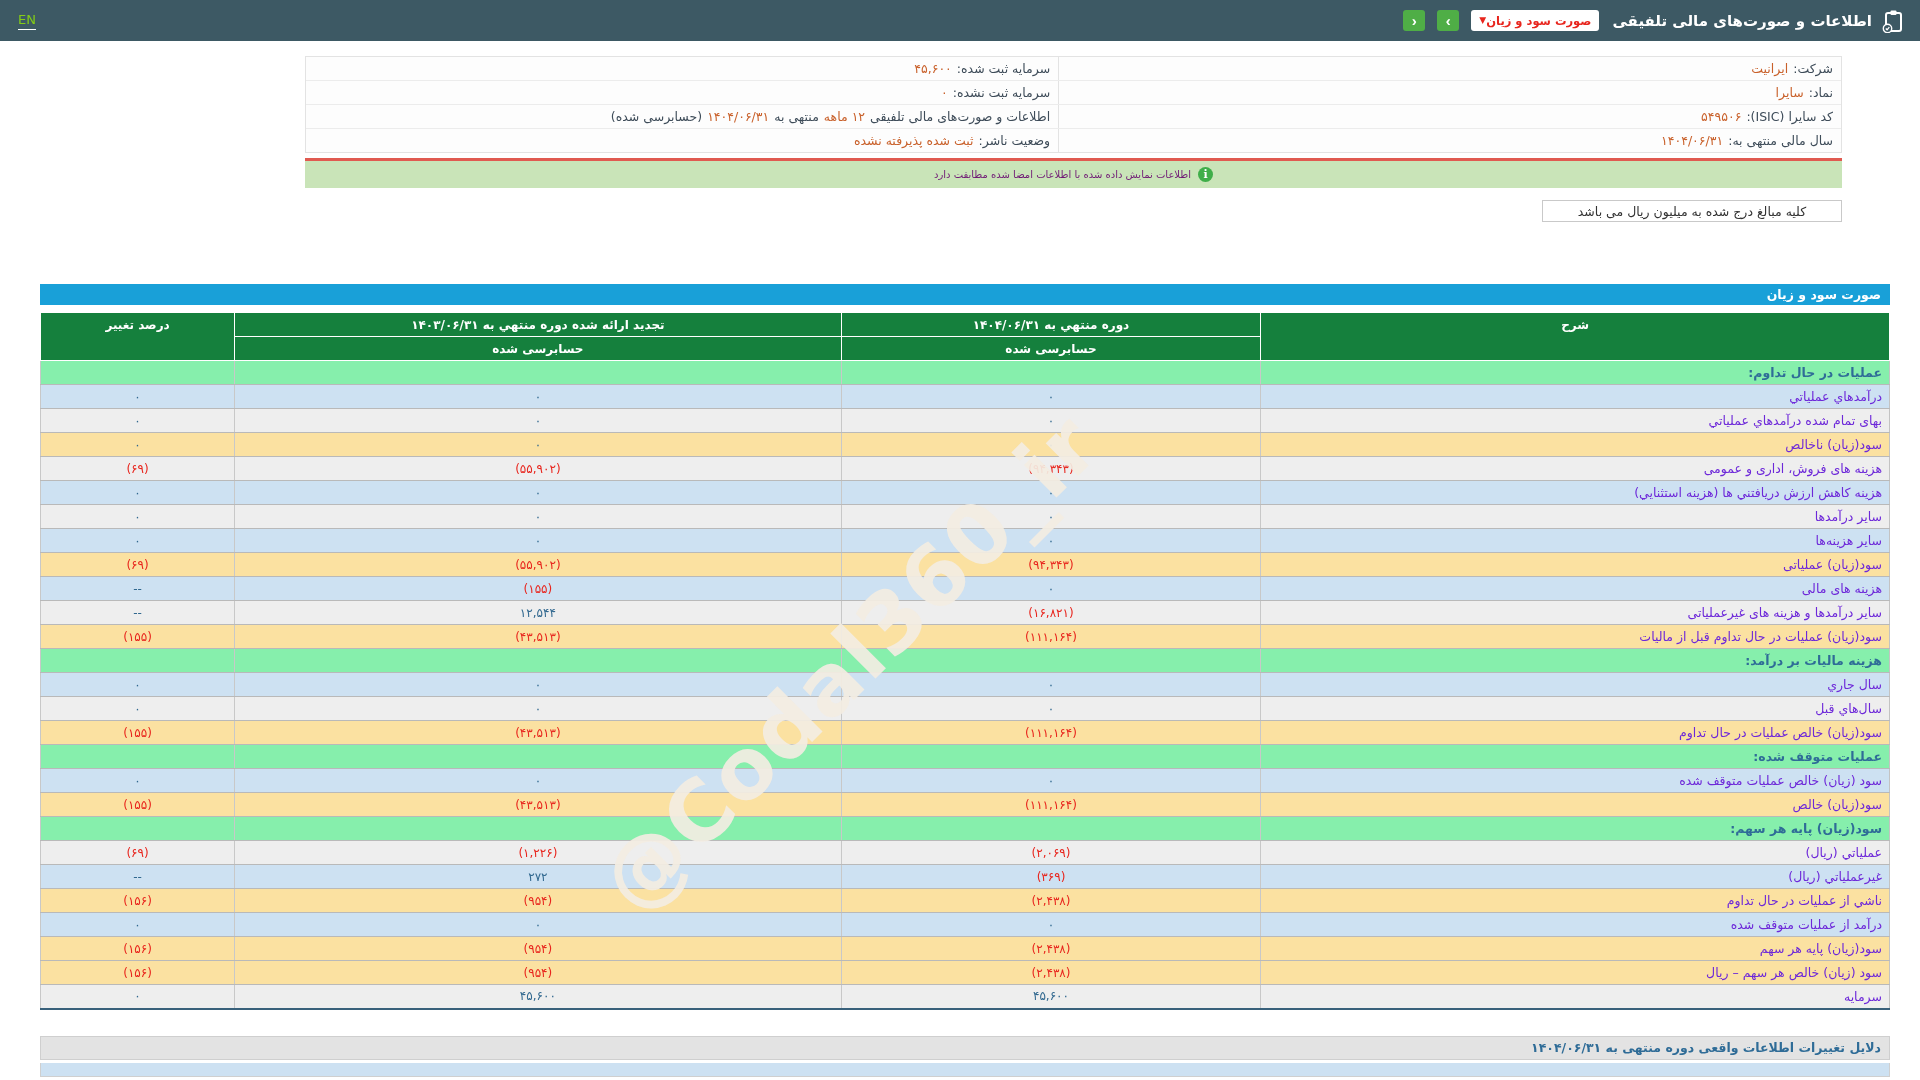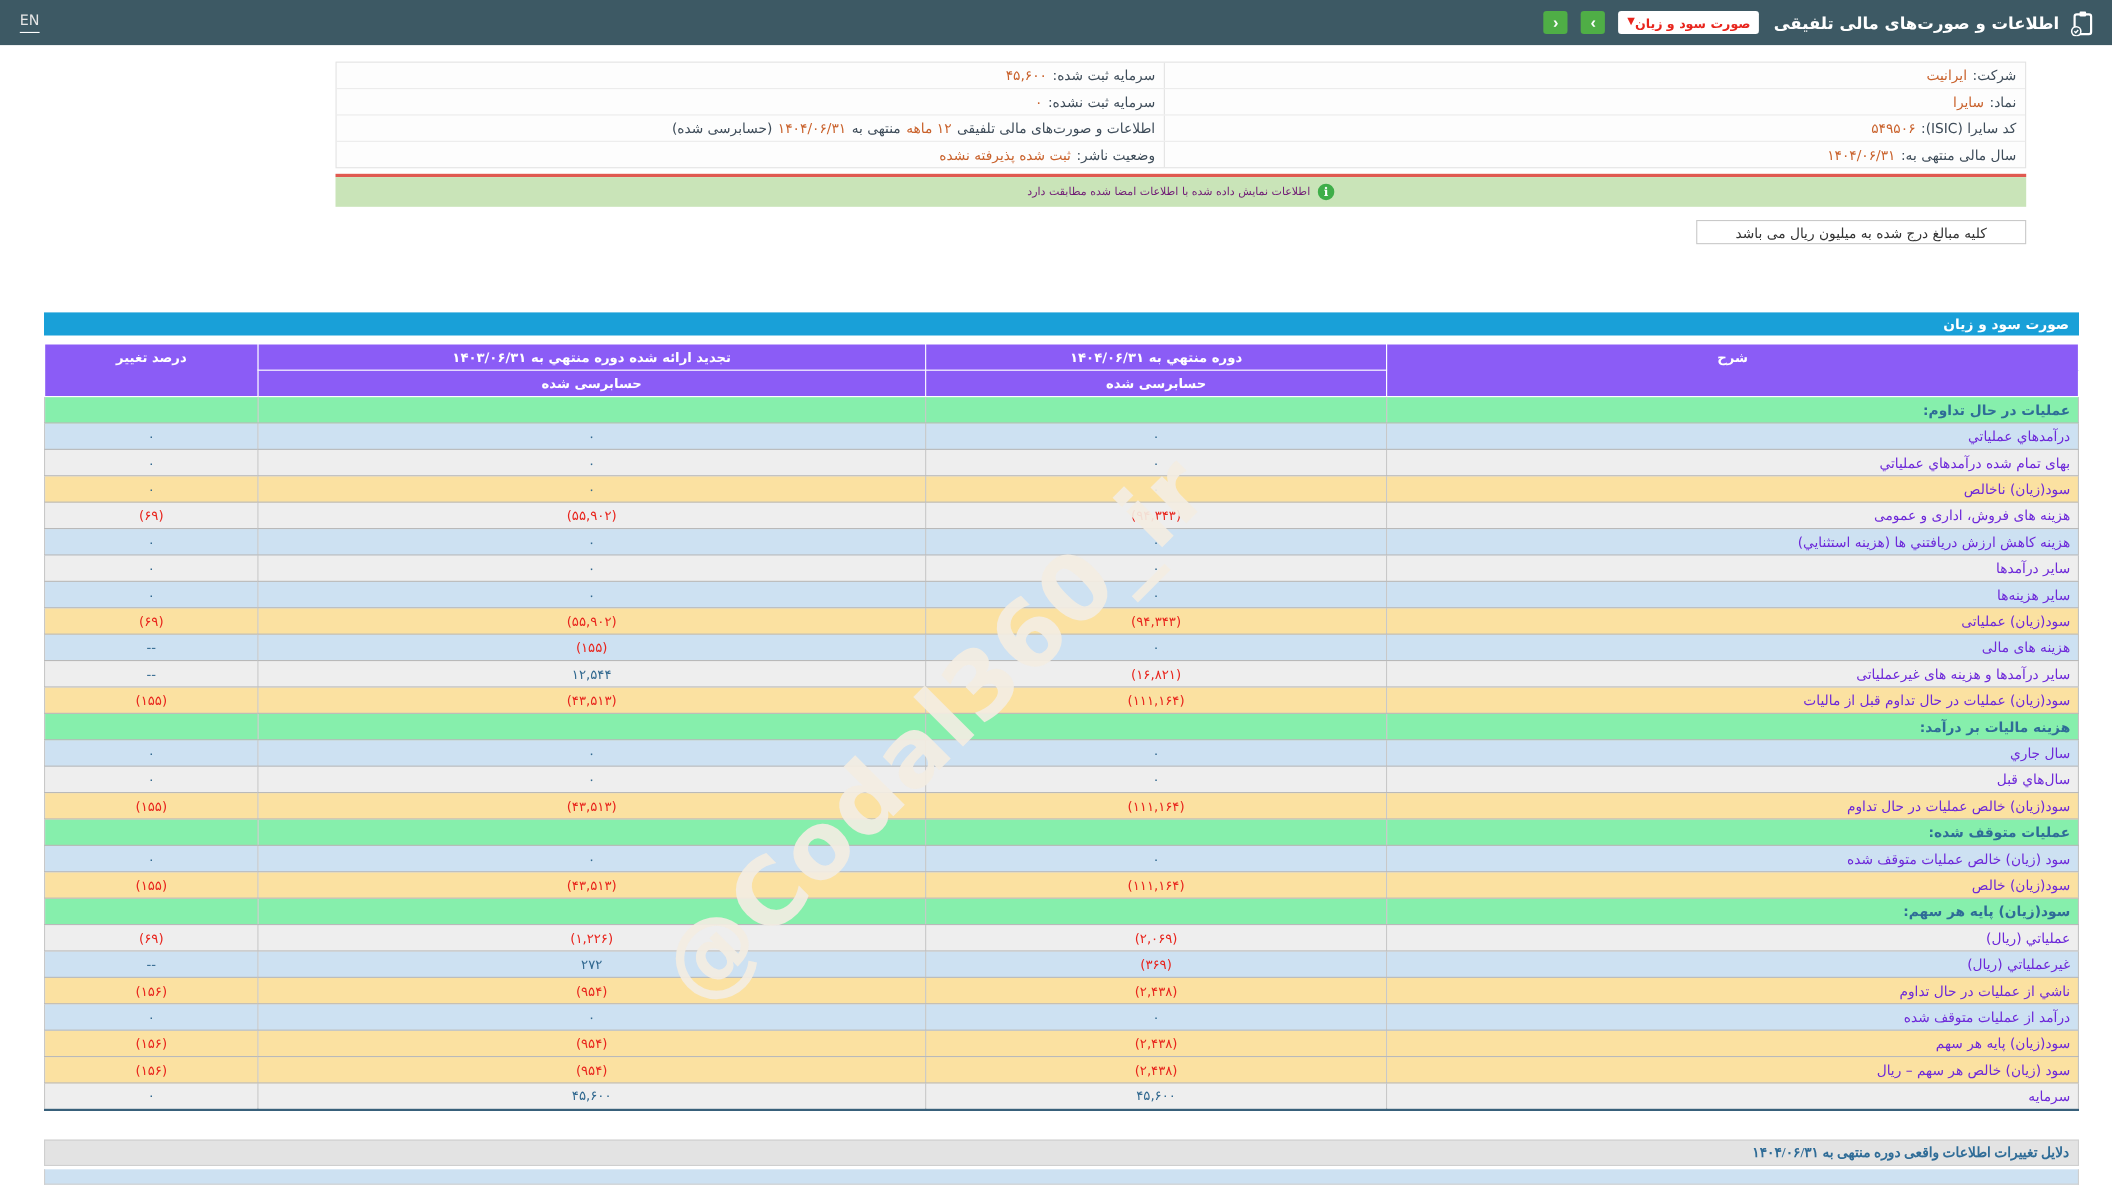--- a/index.html
+++ b/index.html
@@ -12,21 +12,21 @@
   .tb-icon { width:24px; height:24px; display:inline-flex; }
   .tb-title { color:#fff; font-size:15px; font-weight:bold; letter-spacing:0; }
   .tb-dd { background:#fff; border-radius:3px; height:21px; min-width:108px;
            display:flex; align-items:center; justify-content:space-between;
            padding:0 8px; cursor:pointer; margin-right:4px; }
   .tb-dd .dd-val { color:#e8251d; font-size:11.5px; font-weight:bold; }
   .tb-dd .dd-caret { color:#e8251d; font-size:9px; line-height:1; }
   .tb-btn { width:22px; height:21px; background:#4fae46; border:none; border-radius:3px;
             color:#fff; font-size:15px; font-weight:bold; line-height:19px;
             cursor:pointer; margin-right:3px; display:inline-flex; align-items:center; justify-content:center; }
-  .tb-en { margin-inline-start:auto; color:#e5e5e5; font-size:13px; text-decoration:none;
+  .tb-en { margin-inline-start:auto; color:#84cc16; font-size:13px; text-decoration:none;
            border-bottom:1px solid #fff; padding-bottom:2px; cursor:pointer; }
 
   
   .info-wrap { margin:15px 78px 0 305px; direction:rtl; }
   .info-table { border:1px solid #e3e3e3; background:#fdfdfd; }
   .info-row { display:flex; border-bottom:1px solid #ececec; }
   .info-row:last-child { border-bottom:none; }
   .info-cell { height:23px; display:flex; align-items:center; gap:5px;
                padding:0 8px; font-size:12.5px; }
   .info-cell.right { width:51%; border-left:1px solid #e3e3e3; }
@@ -43,42 +43,42 @@
   .unit-note { margin-top:12px; margin-left:auto; margin-right:0; width:300px; height:22px;
                background:#fff; border:1px solid #c9c9c9; display:flex; align-items:center;
                justify-content:center; font-size:12.5px; color:#333; }
 
   
   .stm-wrap { position:relative; margin:62px 30px 0 40px; }
   .stm-title { background:#19a0d8; color:#fff; font-size:12.5px; font-weight:bold;
                height:21px; line-height:21px; padding:0 9px; }
   table.stm { width:100%; border-collapse:collapse; margin-top:7px;
               border:1px solid #c3c3c3; border-bottom:2px solid #38607a; }
-  .stm th { background:#8b5cf6; color:#fff; font-size:12px; font-weight:bold;
+  .stm th { background:#15803d; color:#fff; font-size:12px; font-weight:bold;
             height:24px; border:1px solid #fff; text-align:center; vertical-align:middle; }
   .stm th.span2 { vertical-align:top; padding-top:5px; }
   .stm td { height:24px; font-size:12px; border-left:1px solid #c8c8c8;
             border-bottom:1px solid #b9b9b9; color:#31688f; }
   .stm td.desc { text-align:right; padding:0 7px; color:#6d28d9; font-size:12.5px; }
   .stm td.val { text-align:center; direction:ltr; }
   .stm td.val.neg { color:#e8251d; }
   .col-desc { width:34%; } .col-cur { width:22.7%; } .col-res { width:32.8%; } .col-chg { width:10.5%; }
   tr.row-blue td   { background:#cde1f2; }
   tr.row-gray td   { background:#eeeeee; }
   tr.row-yellow td { background:#fbe1a1; }
   tr.row-section td{ background:#86efac; }
   tr.row-section td.desc { font-weight:bold; color:#2f6c97; }
 
   .watermark { position:absolute; left:430px; top:330px; width:760px; text-align:center;
                transform:rotate(-45deg); font-size:84px; font-weight:bold;
                color:rgba(243,237,226,0.92); pointer-events:none; z-index:5;
                direction:ltr; letter-spacing:2px; }
 
   
-  .foot-wrap { margin:26px 30px 0 40px;font-family:Liberation Serif, serif; }
+  .foot-wrap { margin:26px 30px 0 40px; }
   .foot-head { background:#e3e3e3; border:1px solid #cfcfcf; height:24px; line-height:22px;
                padding:0 8px; font-size:12.5px; font-weight:bold; color:#2f6c97; }
   .foot-blue { background:#cde1f2; border:1px solid #cfcfcf; border-top:none;
                height:14px; margin-top:3px; }
 </style>
 </head>
 <body>
 
 <header class="topbar">
   <span class="tb-icon">

